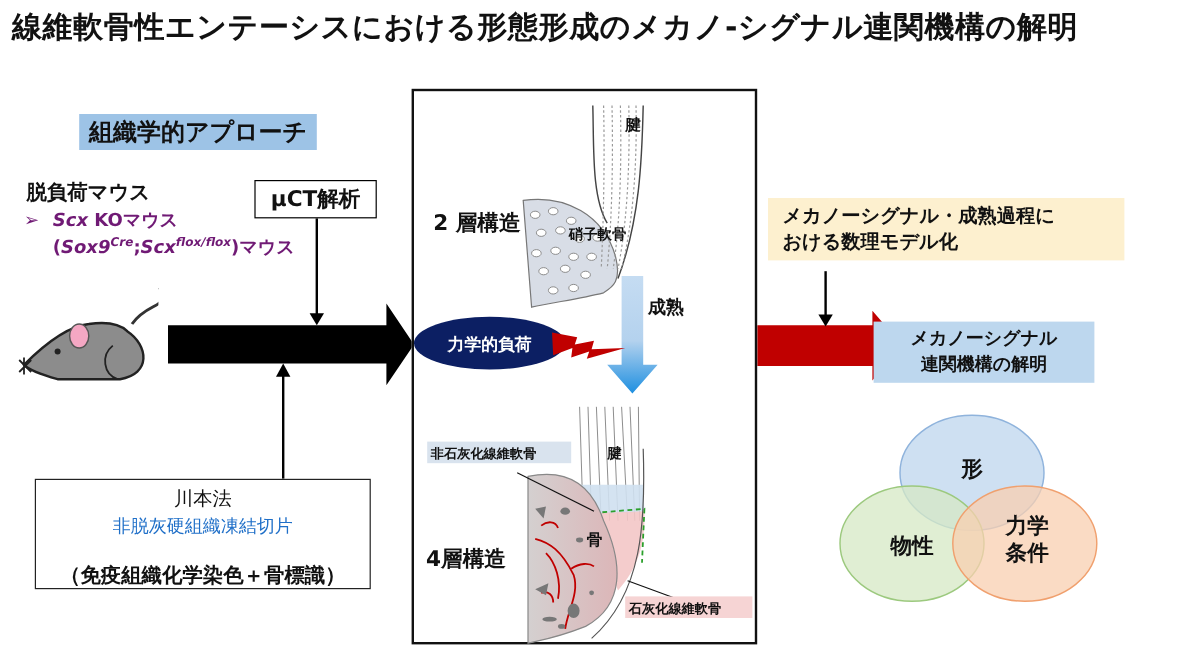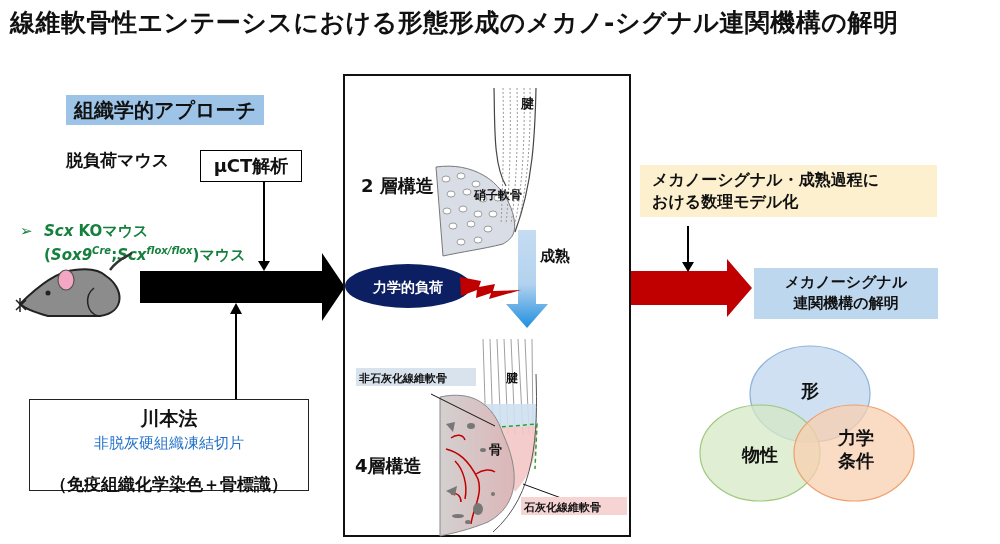--- a/index.html
+++ b/index.html
@@ -2,37 +2,37 @@
 <html><head>
 <meta charset="utf-8">
 <style>
   html, body { margin:0; padding:0; background:#ffffff; }
   body { width:1000px; height:544px; position:relative; overflow:hidden;
          font-family:"DejaVu Sans","Liberation Sans",sans-serif; color:#111; }
   .abs { position:absolute; }
   .title { left:10px; top:6px; font-size:25px; font-weight:bold; letter-spacing:0.5px; white-space:nowrap; color:#111; }
   .approach { left:66px; top:95px; width:198px; height:30px; background:#9dc3e6; font-weight:bold; font-size:20px;
               display:flex; align-items:center; justify-content:center; }
-  .mouse-title { left:22px; top:149px; font-size:17px; font-weight:bold;margin-left:44px; }
-  .mouse-list { left:20px; top:174px; font-size:15px; font-weight:bold; color:#15803d; line-height:19px;margin-top:48px; }
+  .mouse-title { left:22px; top:149px; font-size:17px; font-weight:bold; }
+  .mouse-list { left:20px; top:174px; font-size:15px; font-weight:bold; color:#701a75; line-height:19px; }
   .mouse-list .row { white-space:nowrap; }
   .mouse-list .bullet { display:inline-block; width:24px; }
   .mouse-list i { font-style:italic; }
   .mouse-list sup { font-size:10px; font-style:italic;text-align:right; }
-  .uct { left:200px; top:150px; width:102px; height:32px; border:1.5px solid #000; background:#fff; font-size:18px; font-weight:bold;
+  .uct { left:212px; top:150px; width:102px; height:32px; border:1.5px solid #000; background:#fff; font-size:18px; font-weight:bold;
          display:flex; align-items:center; justify-content:center; box-sizing:border-box; }
   .kawamoto { left:29px; top:399px; width:280px; height:92px; border:1.5px solid #222; background:#fff; box-sizing:border-box;
               text-align:center; }
-  .kawamoto .l1 { font-size:19px; font-weight:bold; margin-top:6px; }
+  .kawamoto .l1 { font-size:16px; font-weight:normal; margin-top:6px; }
   .kawamoto .l2 { font-size:15px; font-weight:normal; color:#1f6fc8; margin-top:2px; }
   .kawamoto .l3 { font-size:17px; font-weight:bold; margin-top:20px; }
   .centerbox { left:343px; top:74px; width:288px; height:463px; border:2px solid #111; box-sizing:border-box; background:#fff; }
   .entesis { left:640px; top:165px; width:297px; height:52px; background:#fdf0cf; font-size:16px; font-weight:bold; line-height:22px;
              padding:4px 0 0 12px; box-sizing:border-box; }
-  .mecha { left:754px; top:268px; width:184px; height:51px; background:#bdd7ee; font-size:15px; font-weight:bold; text-align:center;
+  .mecha { left:728px; top:268px; width:184px; height:51px; background:#bdd7ee; font-size:15px; font-weight:bold; text-align:center;
            line-height:21px; padding-top:4px; box-sizing:border-box; }
   .venn-text { font-size:18px; font-weight:bold; text-align:center; }
 </style>
 </head>
 <body>
 
 <div class="abs title">線維軟骨性エンテーシスにおける形態形成のメカノ-シグナル連関機構の解明</div>
 
 <div class="abs approach">組織学的アプローチ</div>
 <div class="abs mouse-title">脱負荷マウス</div>

